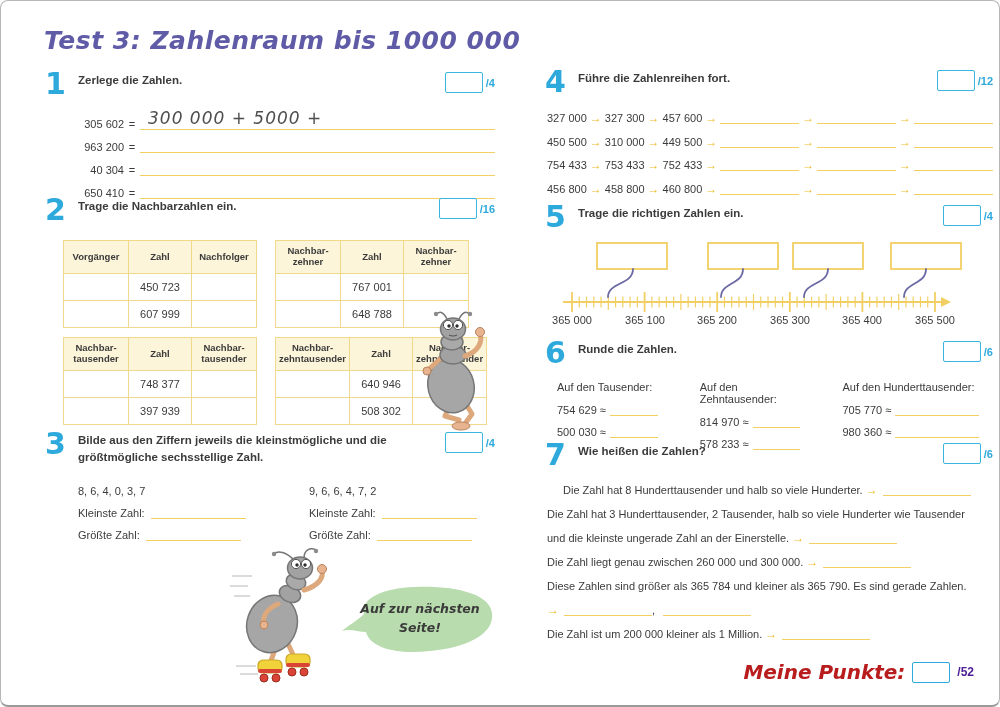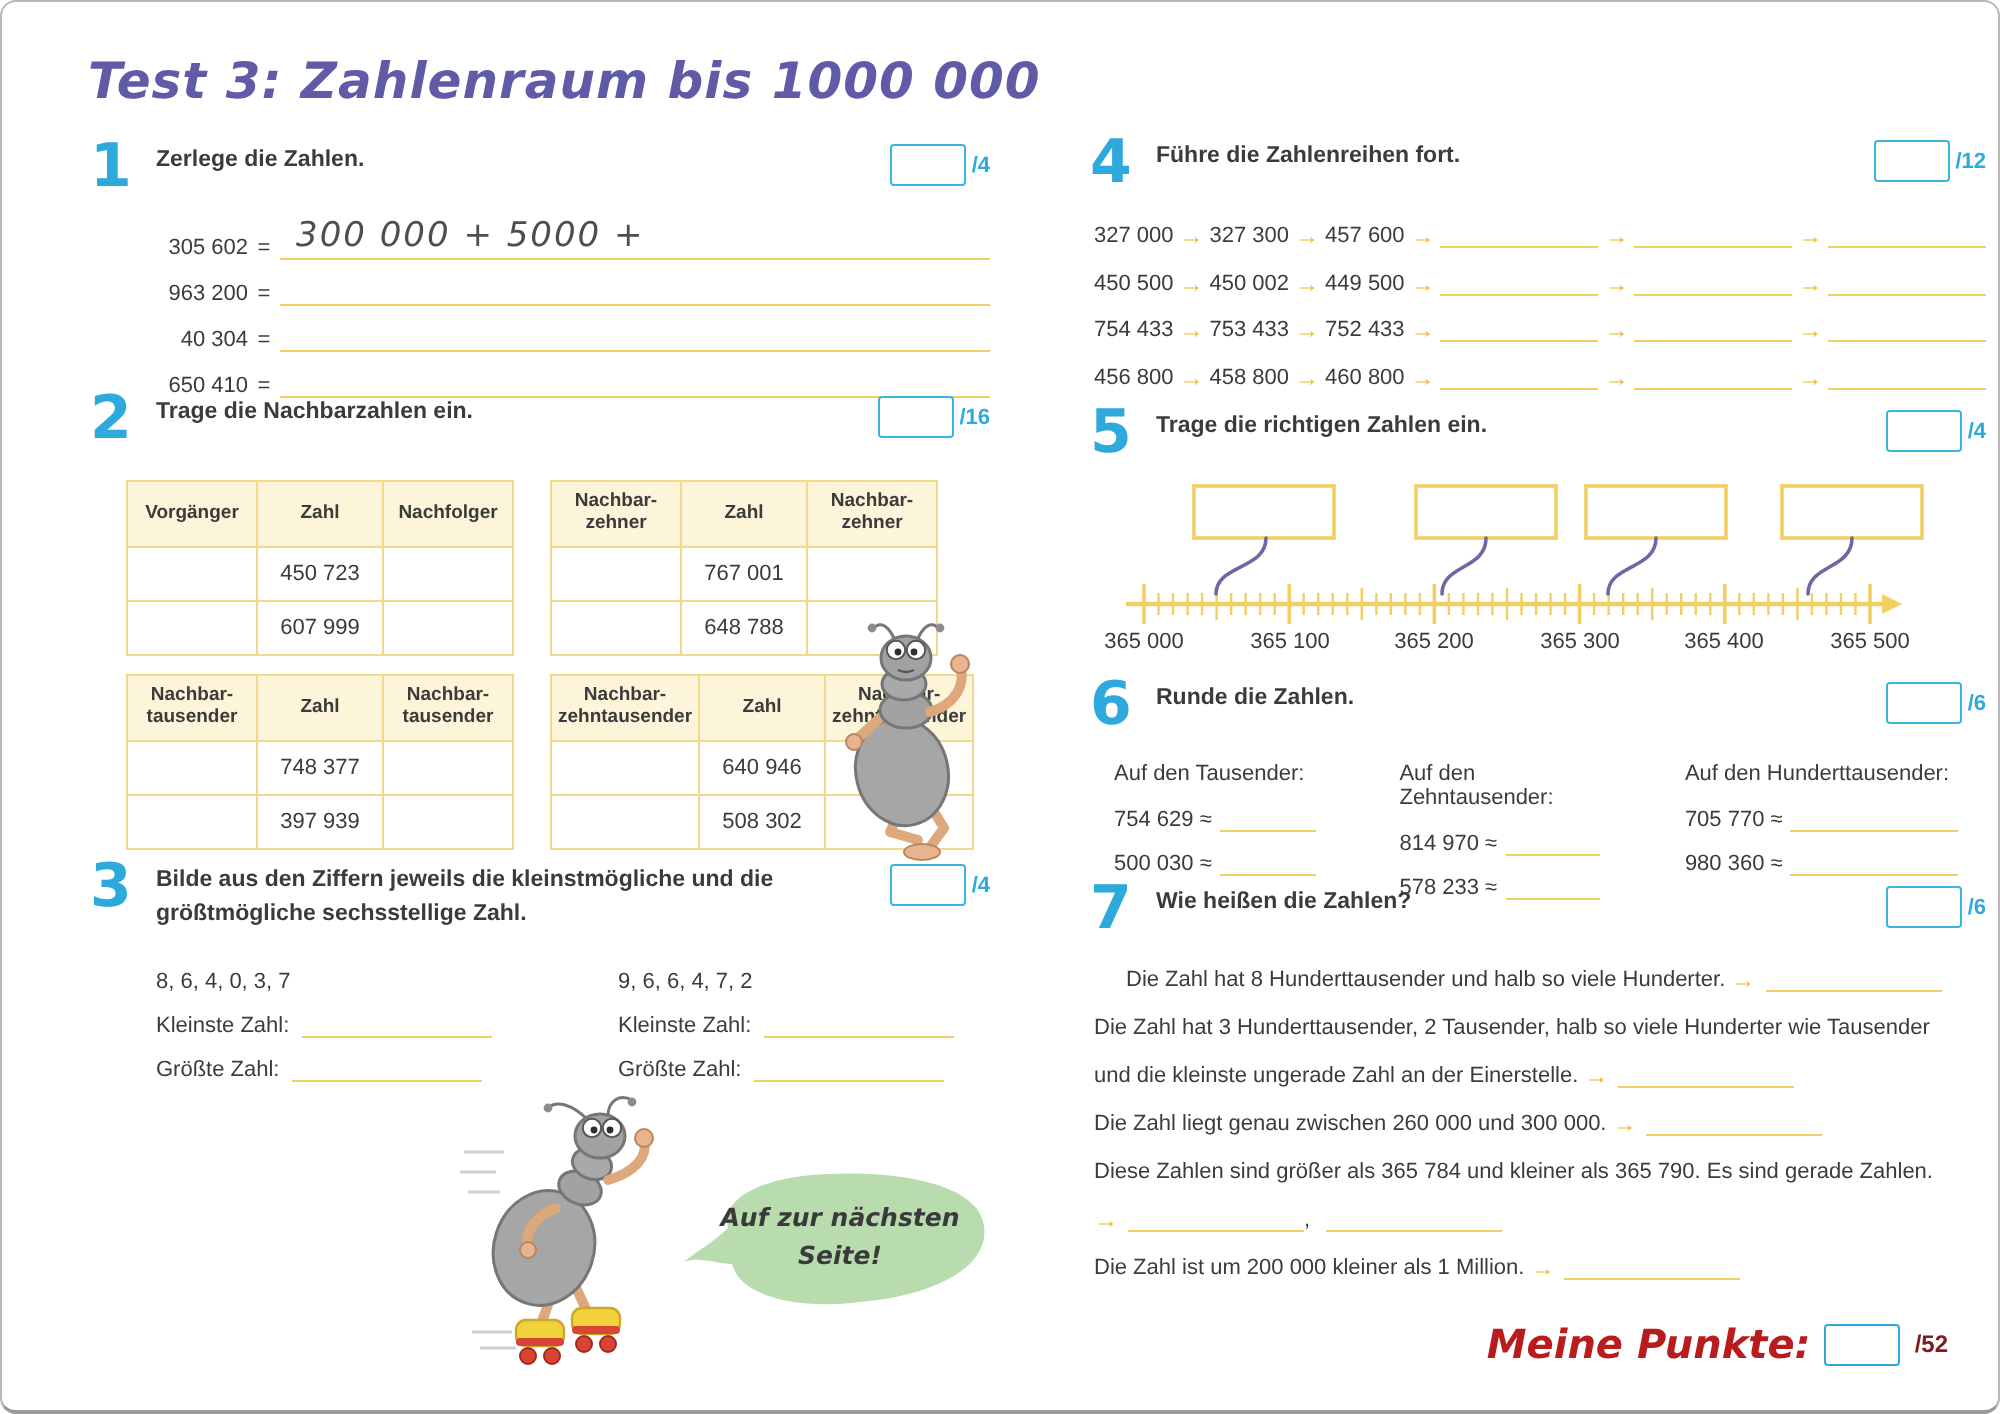--- a/index.html
+++ b/index.html
@@ -56,21 +56,21 @@
   .rnd-row .blank{flex:1;margin:0 14px 0 4px;}
   
   .wz-lines{margin-top:10px;margin-left:2px;font-size:11px;}
   .wz-line{display:flex;align-items:flex-end;min-height:13px;margin-bottom:11px;white-space:nowrap;}
   .wz-line .blank{width:88px;margin-left:2px;}
   
   .footer{position:absolute;right:26px;top:660px;display:flex;align-items:center;gap:7px;}
   .footer-label{color:#b91c1c;font-size:20px;font-weight:bold;font-style:italic;
        font-family:"DejaVu Sans",sans-serif;}
   .footer .sb{border-color:#2ea9dc;}
-  .footer-score{color:#7f1d1d;font-weight:bold;font-size:12px;}
+  .footer-score{color:#4c1d95;font-weight:bold;font-size:12px;}
   
   .waving-ant{position:absolute;left:415px;top:308px;z-index:5;}
   .skating-ant{position:absolute;left:230px;top:548px;}
   .bubble-wrap{position:absolute;left:340px;top:580px;width:156px;height:82px;}
   .bubble-text{position:absolute;left:18px;top:20px;width:124px;text-align:center;font-size:12.5px;
        font-weight:bold;font-style:italic;color:#3a3a3a;line-height:1.5;font-family:"DejaVu Sans",sans-serif;}
 </style>
 </head>
 <body>
 
@@ -328,21 +328,21 @@
         <span class="arr">→</span>
         <span class="blank"></span>
         <span class="arr">→</span>
         <span class="blank"></span>
         <span class="arr">→</span>
         <span class="blank"></span>
     </div>
     <div class="seq-row">
       <span>450 500</span>
         <span class="arr">→</span>
-        <span>450 002</span>
+        <span>310 000</span>
         <span class="arr">→</span>
         <span>449 500</span>
         <span class="arr">→</span>
         <span class="blank"></span>
         <span class="arr">→</span>
         <span class="blank"></span>
         <span class="arr">→</span>
         <span class="blank"></span>
     </div>
     <div class="seq-row">

